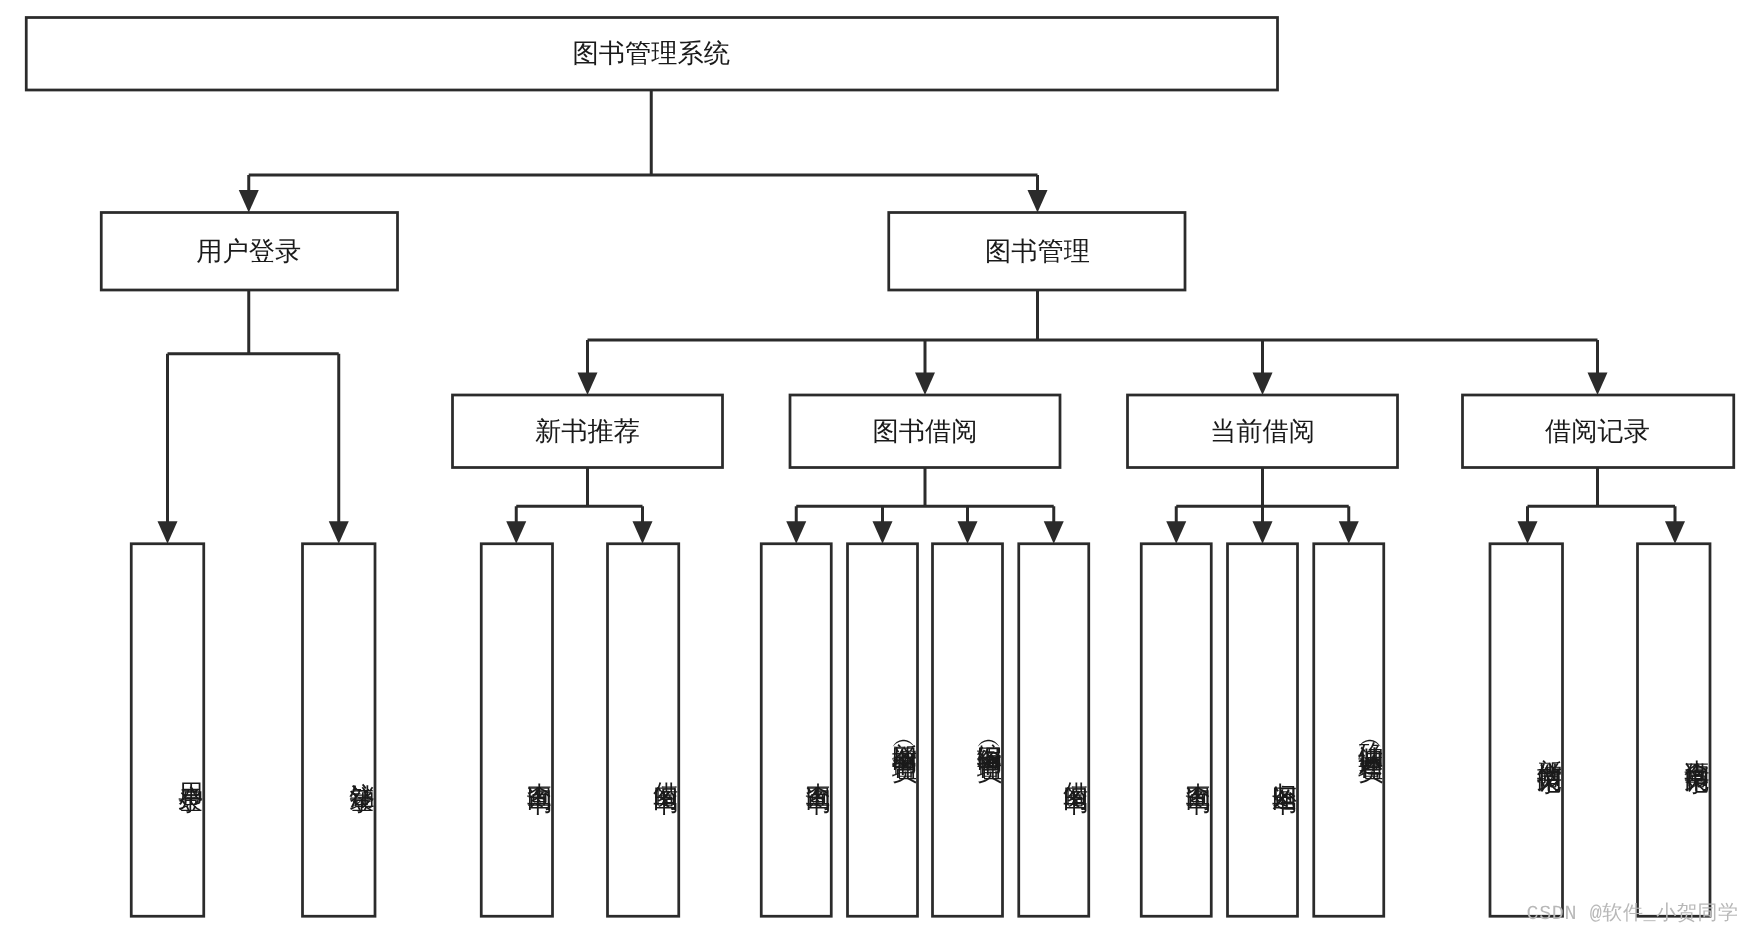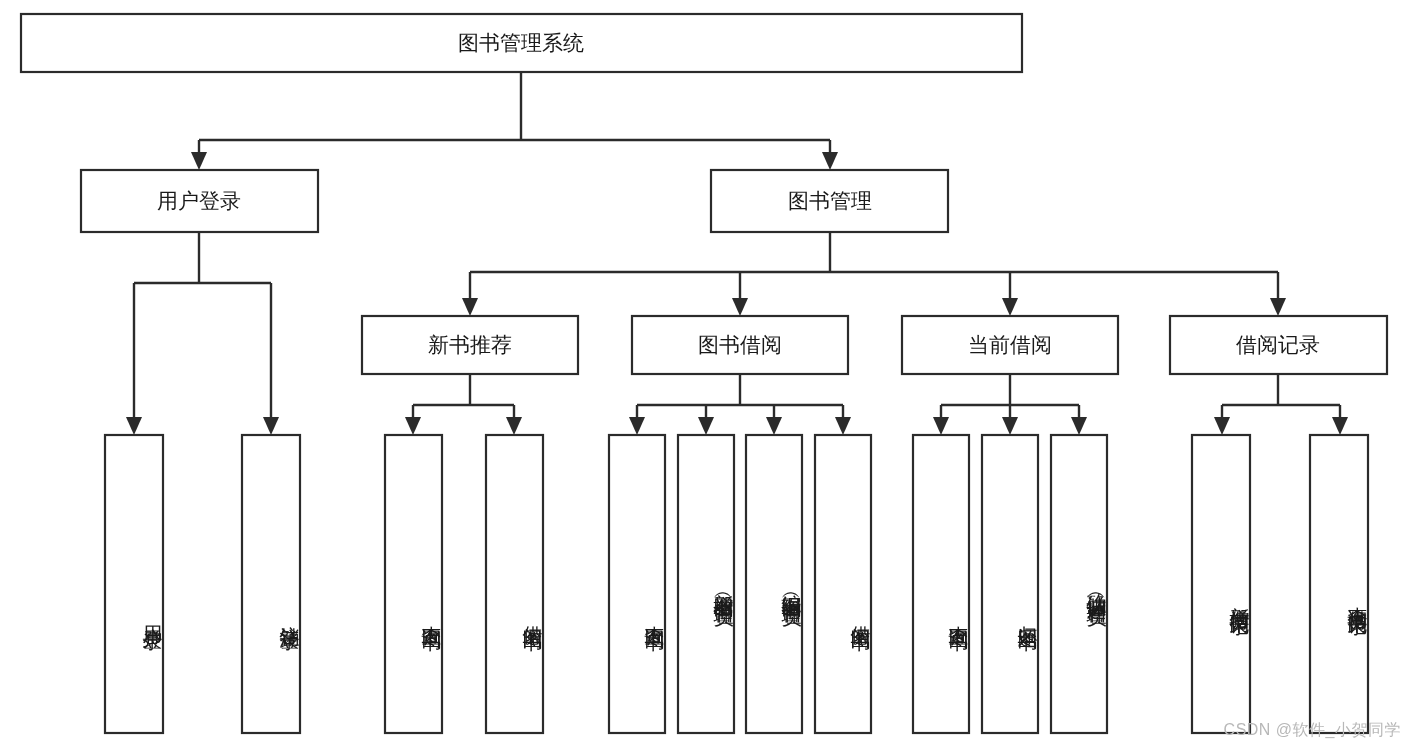--- a/index.html
+++ b/index.html
@@ -61,25 +61,25 @@
     font-size: 20px;
     line-height: 1.08;
     color: #1a1a1a;
     letter-spacing: 2px;
     white-space: nowrap;
     pointer-events: none;
     font-family: "DejaVu Sans", "Liberation Sans", sans-serif;
   }
   #watermark {
     position: absolute;
-    right: 4px;
+    right: 14px;
     bottom: 6px;
     font-size: 16px;
     color: #b8b8b8;
-    font-family: Liberation Sans, sans-serif;
+    font-family: Liberation Mono, monospace;
     white-space: nowrap;
     letter-spacing: 0.5px;
   }
 </style>
 </head>
 <body>
 
 <div id="diagram-root">
 
   <svg id="flow" viewBox="0 0 1405 747" xmlns="http://www.w3.org/2000/svg">

